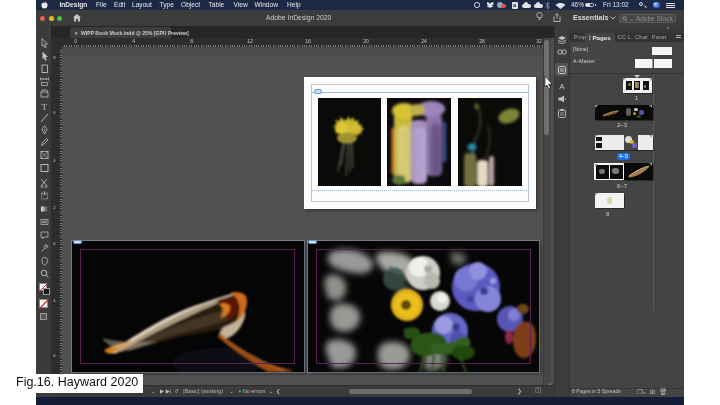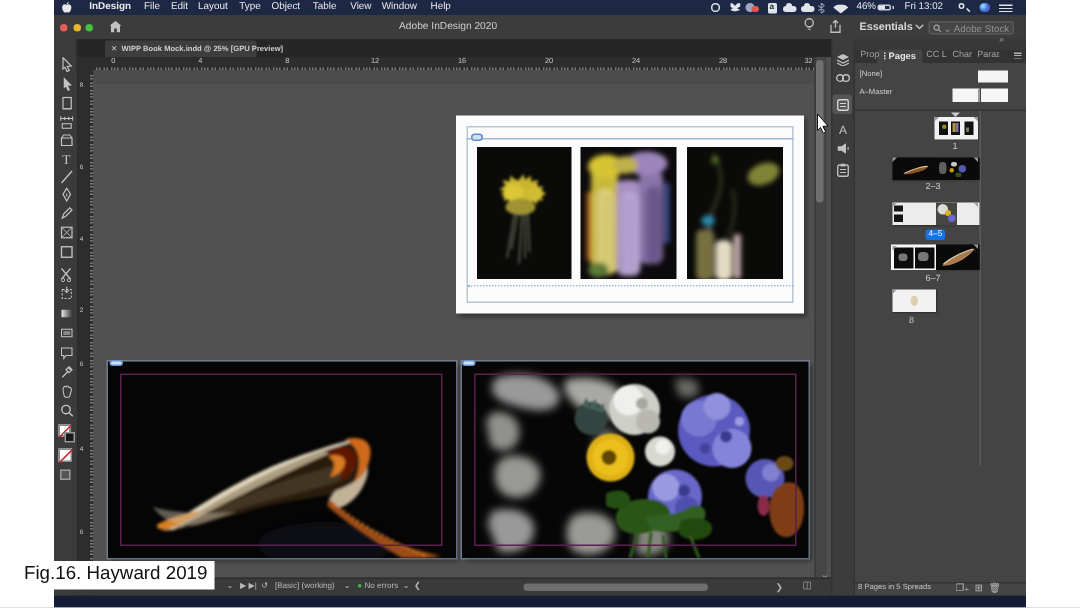--- a/index.html
+++ b/index.html
@@ -836,15 +836,15 @@
   <div class="abs t" style="left:601px;top:388px;font-size:6.5px;color:#bbb;">❐₊ &nbsp;⊞ &nbsp;🗑</div>
 
   <svg class="abs" style="left:508px;top:76px;" width="9" height="13" viewBox="0 0 9 13">
     <path d="M1 0 L8 8 L4.6 8.2 L6.5 12 L4.8 12.8 L3 9 L1 11 Z" fill="#fff" stroke="#000" stroke-width="0.6"></path>
   </svg>
 
   <div class="abs" style="left:0;top:397px;width:648px;height:8px;background:#151d36;"></div>
 </div>
 
 <div class="abs" style="left:0;top:373.5px;width:143px;height:19px;background:#fff;"></div>
-<div class="abs t" style="left:16px;top:375.2px;font-size:12.5px;color:#111;">Fig.16. Hayward 2019</div>
+<div class="abs t" style="left:16px;top:375.2px;font-size:12.5px;color:#111;">Fig.16. Hayward 2020</div>
 
 </div>
 
 </body></html>

